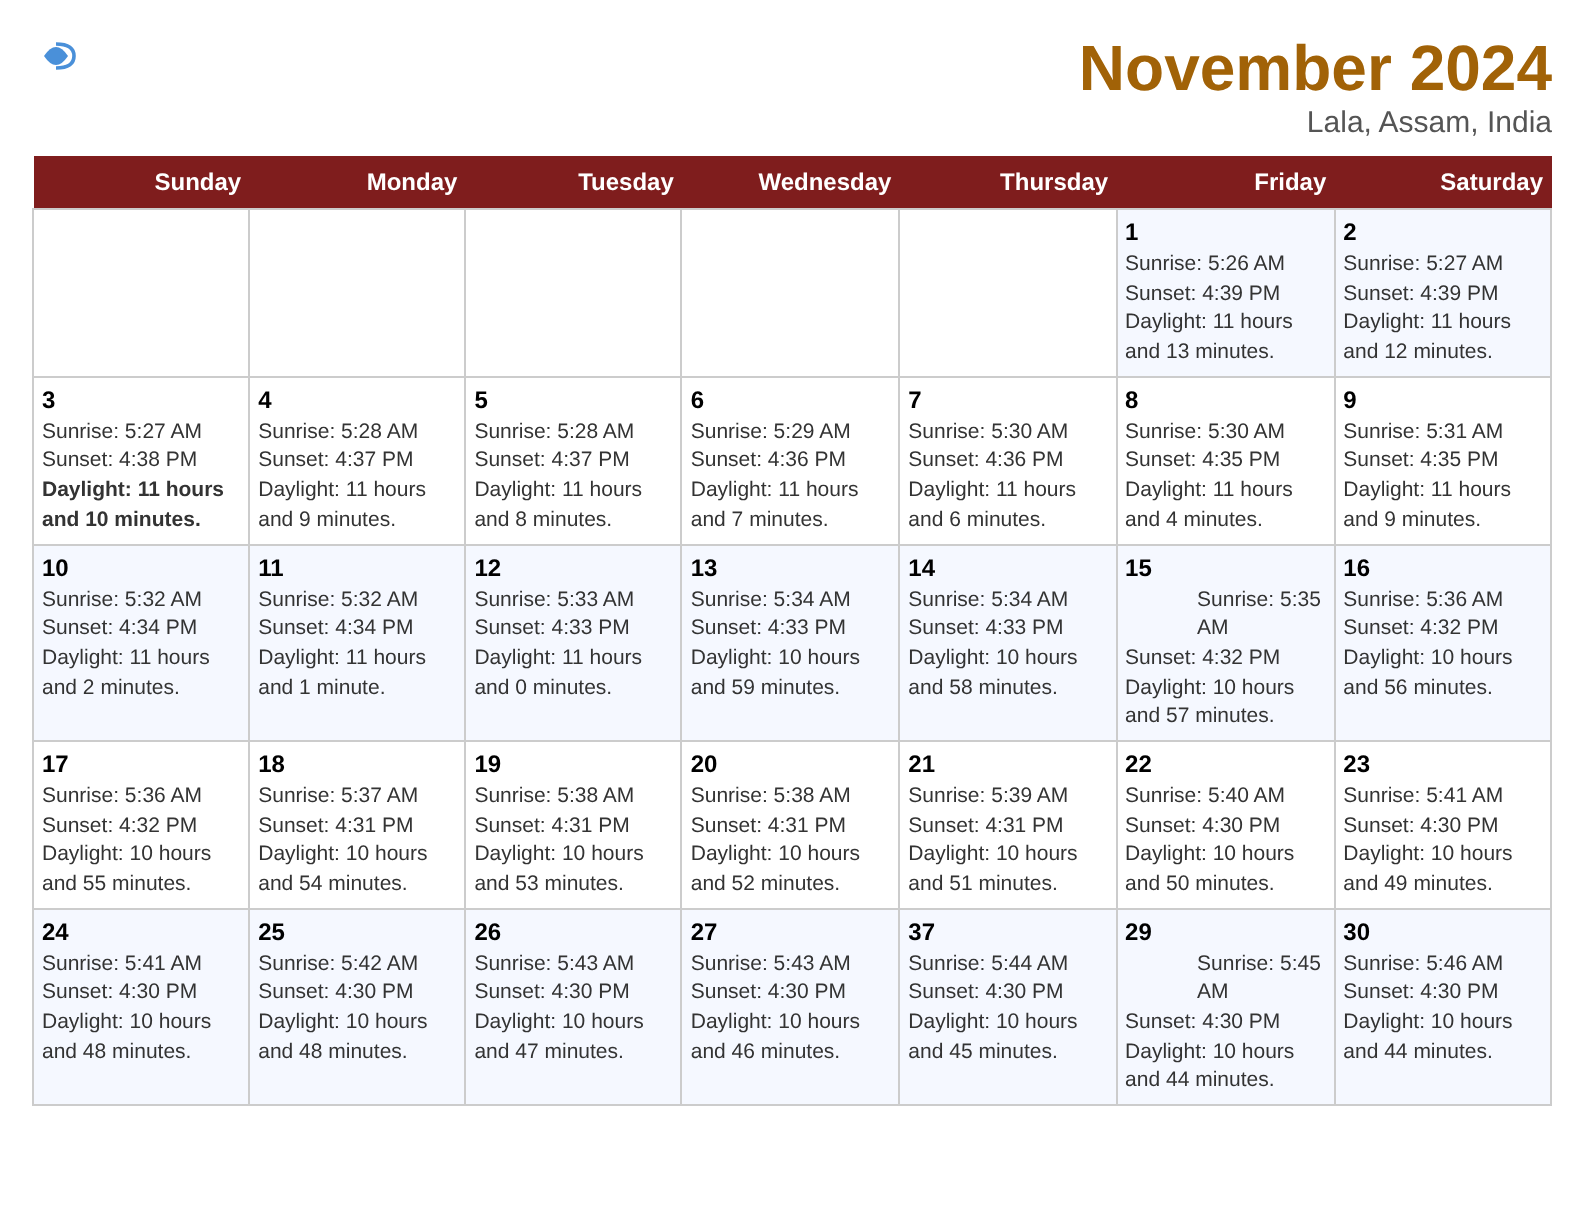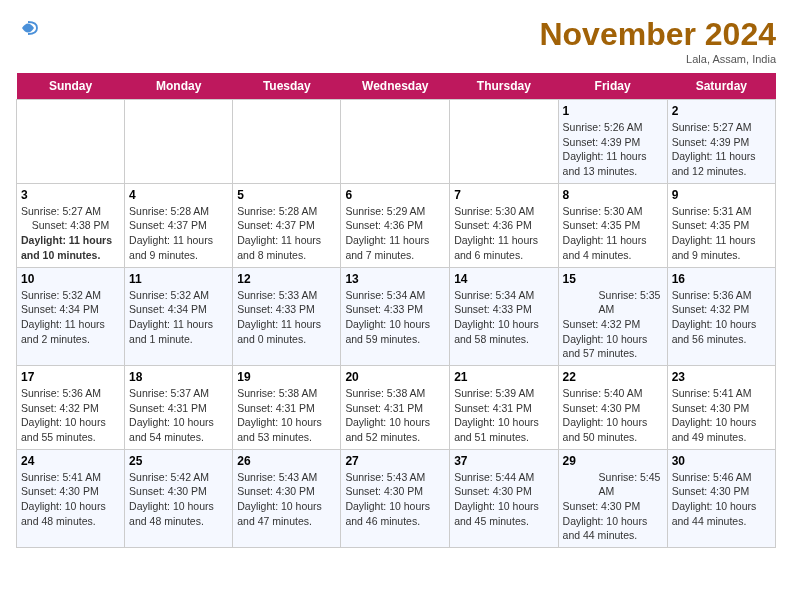--- a/index.html
+++ b/index.html
@@ -36,34 +36,34 @@
     }
     .title-block {
       text-align: right;
     }
     .month-title {
       font-size: 32px;
       font-weight: bold;
       color: #a16207;
     }
     .location {
-      font-size: 11px;
+      font-size: 15px;
       color: #555;
       text-align: right;
     }
     table {
       width: 100%;
       border-collapse: collapse;
       font-size: 10.5px;
     }
     thead th {
-      background: #be185d;
+      background: #7f1d1d;
       color: #fff;
       padding: 6px 4px;
-      text-align: center;
+      text-align: right;
       font-size: 12px;
       font-weight: bold;
     }
     tbody td {
       border: 1px solid #ccc;
       vertical-align: top;
       padding: 4px;
       width: 110px;
       min-height: 80px;
       height: 80px;
@@ -138,21 +138,21 @@
             <span style="display: block;">Sunset: 4:39 PM</span>
             <span style="display: block;">Daylight: 11 hours and 12 minutes.</span>
           </div>
         </td>
       </tr>
       <tr>
         <td>
           <span class="day-num">3</span>
           <div class="day-info">
             <span style="display: block;">Sunrise: 5:27 AM</span>
-            <span style="display: block; text-align: center;">Sunset: 4:38 PM</span>
+            <span style="display: block;">Sunset: 4:38 PM</span>
             <span style="display: block; font-weight: bold;">Daylight: 11 hours and 10 minutes.</span>
           </div>
         </td>
         <td>
           <span class="day-num">4</span>
           <div class="day-info">
             <span style="display: block;">Sunrise: 5:28 AM</span>
             <span style="display: block;">Sunset: 4:37 PM</span>
             <span style="display: block;">Daylight: 11 hours and 9 minutes.</span>
           </div>

